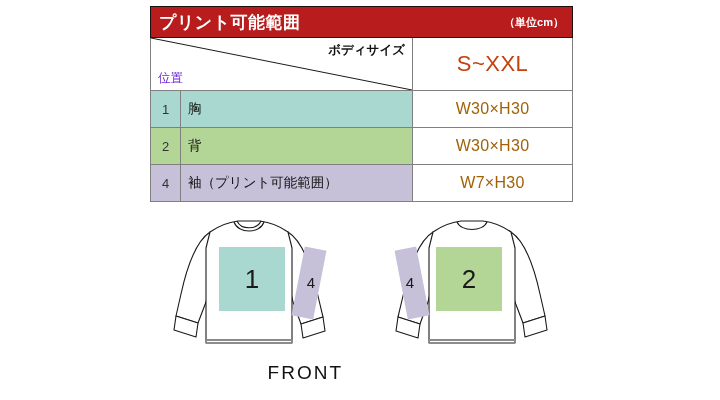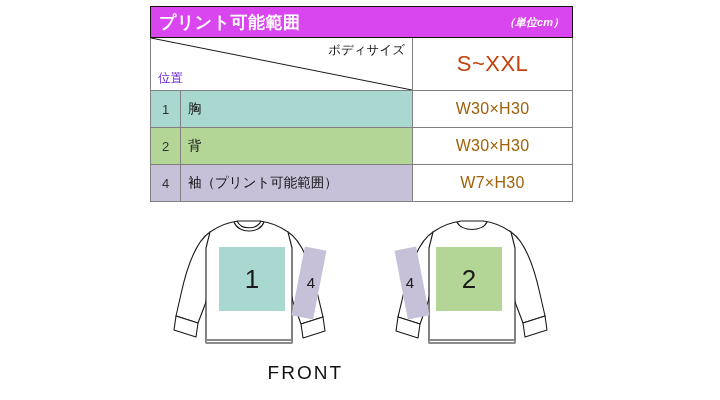--- a/index.html
+++ b/index.html
@@ -11,38 +11,38 @@
   #stage{position:absolute;left:0;top:0;width:720px;height:400px;}
 
   
   .ptable{
     position:absolute;left:150px;top:6px;width:422px;
     border-collapse:collapse;table-layout:fixed;
   }
   .ptable td{padding:0;border:1px solid #808080;vertical-align:middle;}
 
   .hdr-bar{
-    background:#d946ef;color:#ffffff;height:30px;border:1px solid #1a120f !important;
+    background:#b91c1c;color:#ffffff;height:30px;border:1px solid #1a120f !important;
     position:relative;
   }
   .hdr-bar .t-left{
     position:absolute;left:8px;top:50%;transform:translateY(-50%);
     font-size:17px;font-weight:bold;letter-spacing:.5px;white-space:nowrap;
   }
   .hdr-bar .t-right{
     position:absolute;right:8px;top:50%;transform:translateY(-50%);
-    font-size:11px;font-weight:bold;white-space:nowrap;font-style:italic;
+    font-size:11px;font-weight:bold;white-space:nowrap;
   }
 
   .diag-cell{
     position:relative;height:52px;background:#ffffff;
   }
   .diag-cell svg{position:absolute;left:0;top:0;width:100%;height:100%;}
   .diag-cell .lbl-size{
-    position:absolute;right:7px;top:4px;font-size:12.5px;color:#111;white-space:nowrap;
+    position:absolute;right:7px;top:4px;font-size:12.5px;color:#111;white-space:nowrap;font-weight:bold;
   }
   .diag-cell .lbl-pos{
     position:absolute;left:7px;bottom:3px;font-size:12.5px;color:#6d28d9;white-space:nowrap;
   }
   .size-hdr{
     text-align:center;font-size:22px;color:#c2410c;height:52px;letter-spacing:.5px;
   }
 
   .c-no{width:30px;text-align:center;font-size:13px;color:#333;height:36px;}
   .c-name{font-size:13.5px;color:#111;padding-left:7px !important;height:36px;white-space:nowrap;}

